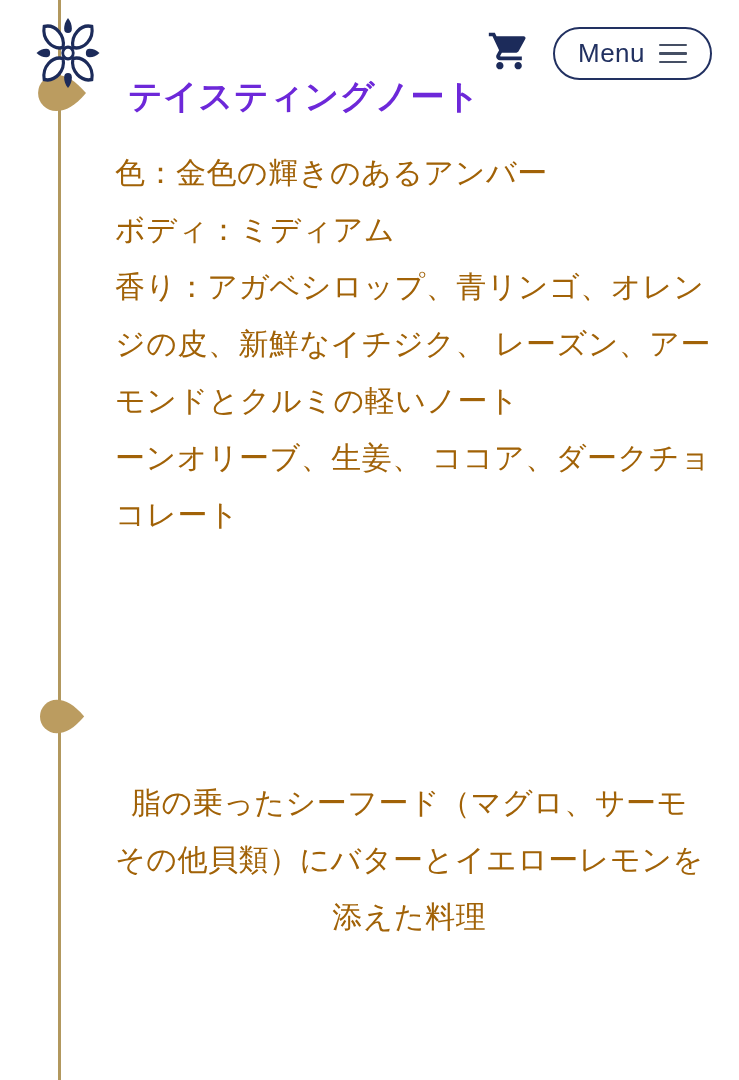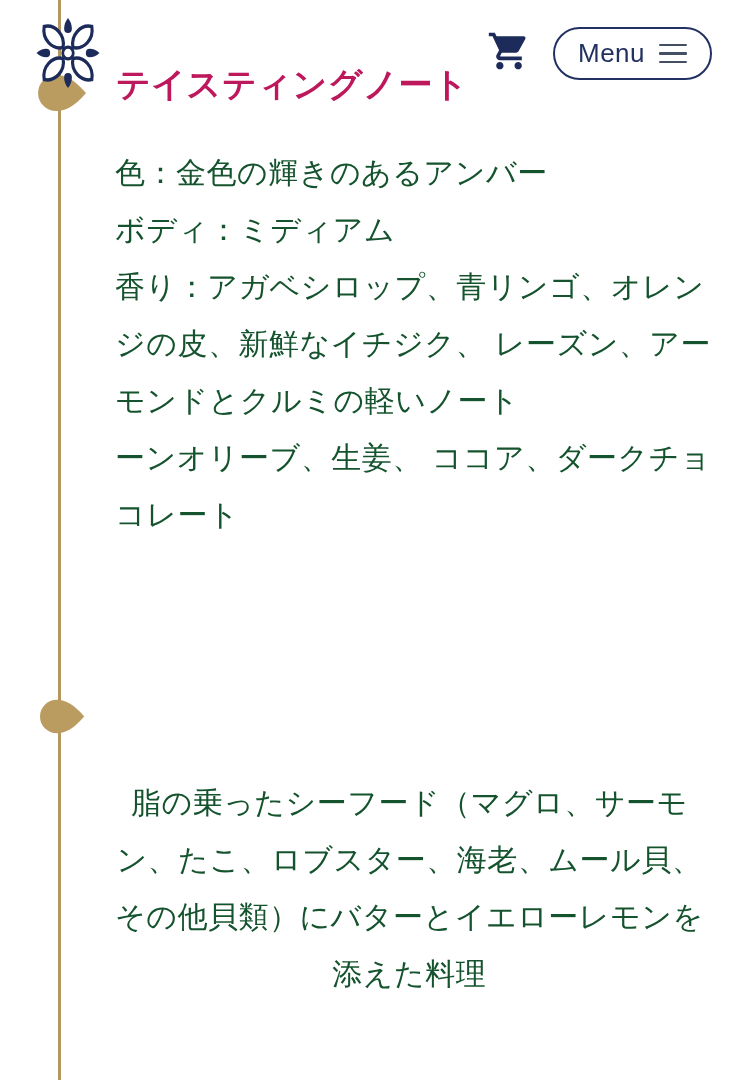--- a/index.html
+++ b/index.html
@@ -27,29 +27,29 @@
   .burger i{display:block;width:28px;height:2.6px;background:#454f64;border-radius:1px;}
 
   
   .drop{position:absolute;z-index:1;}
   .drop svg{display:block;width:100%;height:100%;}
   .d1{left:37px;top:74px;width:51px;height:38px;}
   .d2{left:38px;top:699px;width:49px;height:35px;}
 
   
   .h{
-    position:absolute;left:116px;margin:0;z-index:2;
-    font-size:34px;line-height:44px;font-weight:600;color:#be185d;letter-spacing:0.5px;
+    position:absolute;left:116px;margin:12px;z-index:2;
+    font-size:34px;line-height:44px;font-weight:600;color:#6d28d9;letter-spacing:0.5px;
     white-space:nowrap;
   }
   .t1{top:62px;}
   .t2{top:693px;}
 
   
-  .para{position:absolute;left:115px;z-index:2;color:#14532d;}
+  .para{position:absolute;left:115px;z-index:2;color:#a16207;}
   .para .ln{
     font-size:30px;line-height:57px;height:57px;letter-spacing:0.5px;white-space:nowrap;
   }
   .p1{top:144px;}
   .p2{top:774px;text-align:center;}
 </style>
 </head>
 <body>
 
 <div class="page">
@@ -115,18 +115,17 @@
   </div>
 
   <div class="drop d2">
     <svg viewBox="0 0 52 42" xmlns="http://www.w3.org/2000/svg">
       <path fill="#bb9c60" d="M52 21 C40 7 30 1 19 1 A20 20 0 0 0 19 41 C30 41 40 35 52 21 Z"></path>
     </svg>
   </div>
 
   <div class="para p2">
     <div class="ln">脂の乗ったシーフード（マグロ、サーモ</div>
-    <div class="ln">ン、たこ、ロブスター、海老、ムール貝、</div>
     <div class="ln">その他貝類）にバターとイエローレモンを</div>
     <div class="ln">添えた料理</div>
   </div>
 
 </div>
 
 </body></html>

